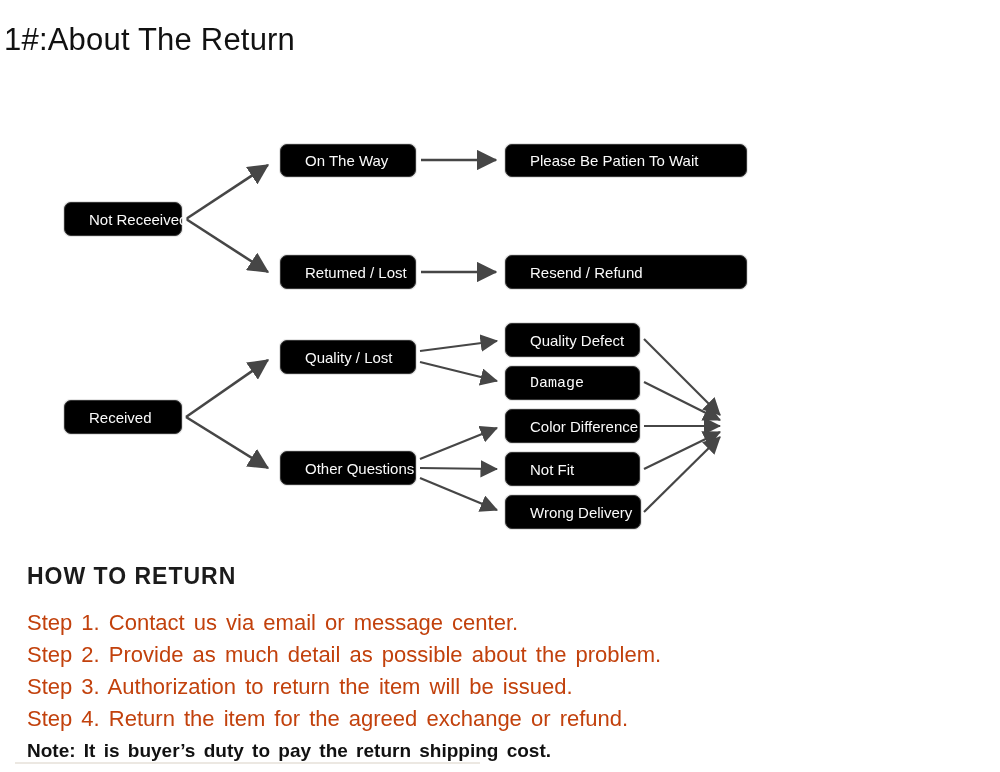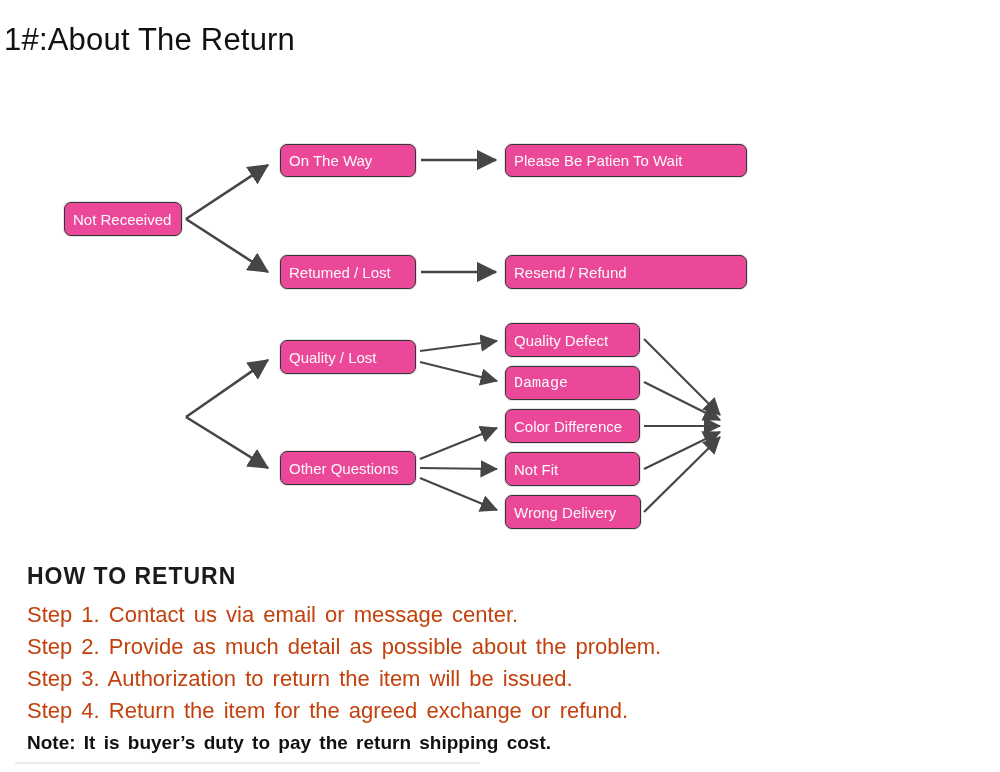--- a/index.html
+++ b/index.html
@@ -16,28 +16,28 @@
     position: absolute;
     left: 4px;
     top: 22px;
     font-size: 31px;
     font-weight: 500;
     color: #111111;
     letter-spacing: 0.2px;
   }
   .flow-node {
     position: absolute;
-    background: #ec4899;
+    background: #000000;
     border: 1px solid #353535;
     border-radius: 7px;
     color: #fafafa;
     font-size: 15px;
     display: flex;
     align-items: center;
-    padding-left: 8px;
+    padding-left: 24px;
     box-shadow: 0 0 0 1px rgba(75,75,75,0.15);
     white-space: nowrap;
   }
   
   .n-not-received   { left: 64px;  top: 202px; width: 118px; height: 34px; }
   .n-on-the-way     { left: 280px; top: 144px; width: 136px; height: 33px; }
   .n-be-patient     { left: 505px; top: 144px; width: 242px; height: 33px; }
   .n-returned-lost  { left: 280px; top: 255px; width: 136px; height: 34px; }
   .n-resend-refund  { left: 505px; top: 255px; width: 242px; height: 34px; }
   .n-received       { left: 64px;  top: 400px; width: 118px; height: 34px; }
@@ -61,21 +61,21 @@
     left: 27px;
     top: 563px;
     width: 950px;
     color: #1b1b1b;
   }
   .howto-heading {
     font-size: 23px;
     font-weight: bold;
     letter-spacing: 1px;
     color: #1b1b1b;
-    margin-bottom: 9px;
+    margin-bottom: 17px;
   }
   .howto-step {
     font-size: 22px;
     line-height: 32px;
     word-spacing: 3px;
     color: #c2410c;
   }
   .howto-note {
     font-size: 19px;
     line-height: 32px;
@@ -131,20 +131,21 @@
       <line x1="644" y1="469" x2="720" y2="432" marker-end="url(#ah)"></line>
       <line x1="644" y1="512" x2="720" y2="437" marker-end="url(#ah)"></line>
     </g>
   </svg>
 
   <div class="flow-node n-not-received">Not Receeived</div>
   <div class="flow-node n-on-the-way">On The Way</div>
   <div class="flow-node n-be-patient">Please Be Patien To Wait</div>
   <div class="flow-node n-returned-lost">Retumed / Lost</div>
   <div class="flow-node n-resend-refund">Resend / Refund</div>
+  <div class="flow-node n-received">Received</div>
   <div class="flow-node n-other-questions">Other Questions</div>
   <div class="flow-node n-quality-lost">Quality / Lost</div>
   <div class="flow-node n-quality-defect">Quality Defect</div>
   <div class="flow-node n-damage">Damage</div>
   <div class="flow-node n-color-diff">Color Difference</div>
   <div class="flow-node n-not-fit">Not Fit</div>
   <div class="flow-node n-wrong-delivery">Wrong Delivery</div>
 
   <div class="howto">
     <div class="howto-heading">HOW TO RETURN</div>

